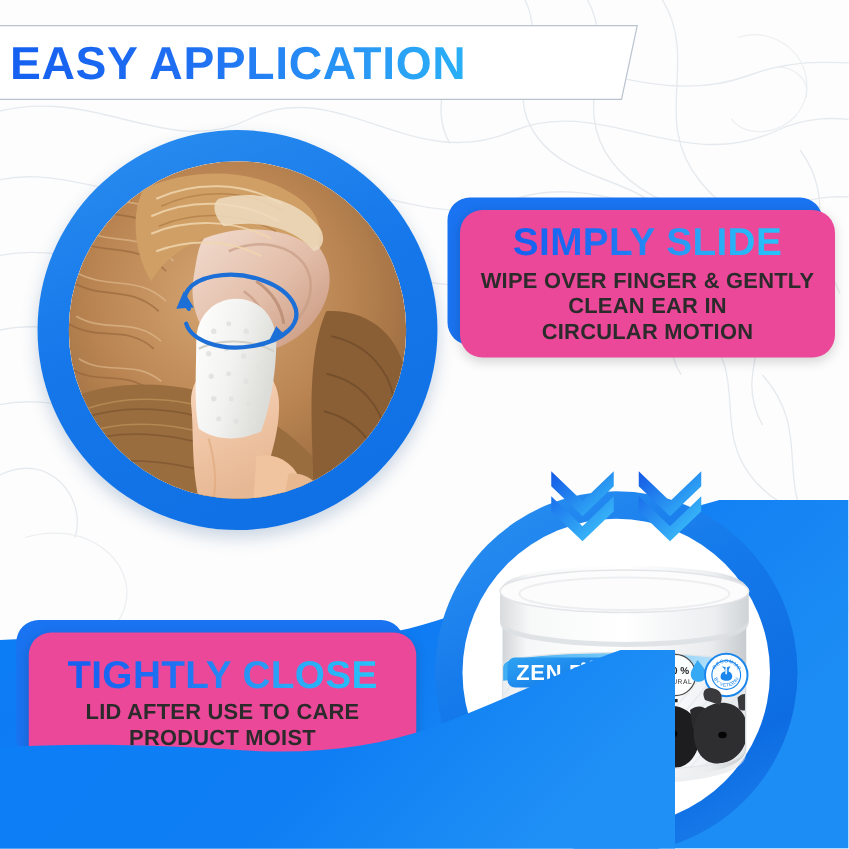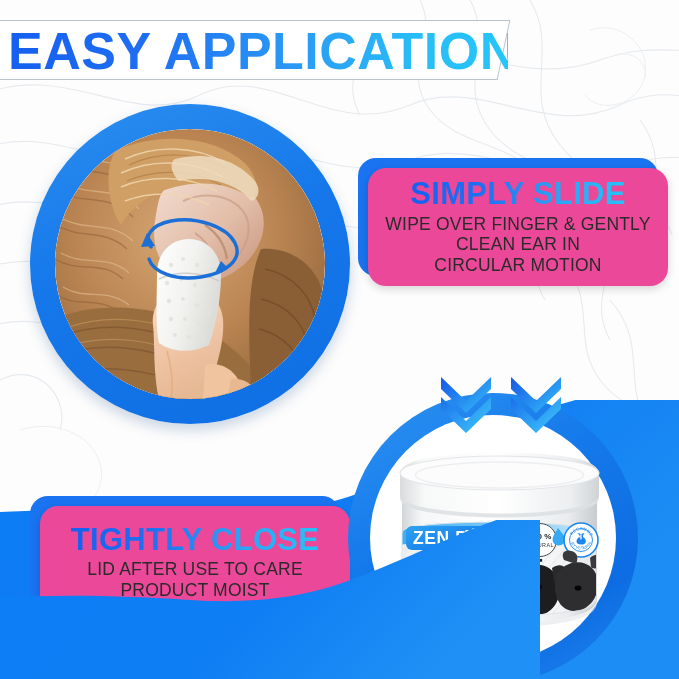--- a/index.html
+++ b/index.html
@@ -19,21 +19,21 @@
   
   .title-banner{
     position:absolute;left:-16px;top:20px;width:520px;height:60px;
     background:#ffffff;border:1px solid #b9c4cf;
     transform:skewX(-12deg);
     box-sizing:border-box;
   }
   .title-text{
     position:absolute;left:8px;top:22px;width:500px;height:58px;
     display:flex;align-items:center;
-    font-size:52px;font-weight:bold;letter-spacing:0.5px;
+    font-size:37px;font-weight:bold;letter-spacing:0.5px;
     font-family:"Liberation Sans", sans-serif;
     background:linear-gradient(90deg,#1560f0 0%,#1f6ef2 28%,#2a9bf5 58%,#29bdf7 82%,#24c5fb 100%);
     -webkit-background-clip:text;background-clip:text;color:transparent;
     -webkit-text-fill-color:transparent;
     white-space:nowrap;
   }
 
   
   .photo-circle{
     position:absolute;left:30px;top:104px;width:320px;height:320px;border-radius:50%;
@@ -61,25 +61,25 @@
     padding:6px 10px;box-sizing:border-box;
   }
   .card-title{
     font-size:31px;font-weight:bold;letter-spacing:0.3px;line-height:1.05;
     background:linear-gradient(90deg,#1560f0 0%,#1f72f2 35%,#2aa6f6 70%,#25c3fa 100%);
     -webkit-background-clip:text;background-clip:text;color:transparent;
     -webkit-text-fill-color:transparent;white-space:nowrap;
   }
   .card-body{
     font-size:17.5px;color:#2b2b2b;line-height:1.18;text-align:center;
-    margin-top:3px;white-space:pre-line;letter-spacing:0.2px;
+    margin-top:3px;white-space:pre-line;letter-spacing:0.2px;font-weight:bold;
   }
 
   #card-simply{left:358px;top:158px;width:300px;height:118px;}
-  #card-tightly{left:30px;top:496px;width:310px;height:112px;}
+  #card-tightly{left:13px;top:496px;width:310px;height:112px;}
 
   
   .chevrons{position:absolute;left:438px;top:375px;width:130px;height:60px;}
 
   
   .jar-ring{
     position:absolute;left:348px;top:393px;width:290px;height:290px;border-radius:50%;
     background:linear-gradient(150deg,#2e93f2 0%,#1479ea 40%,#0d6ce2 75%,#1f86ef 100%);
   }
   .jar-ring-inner{

